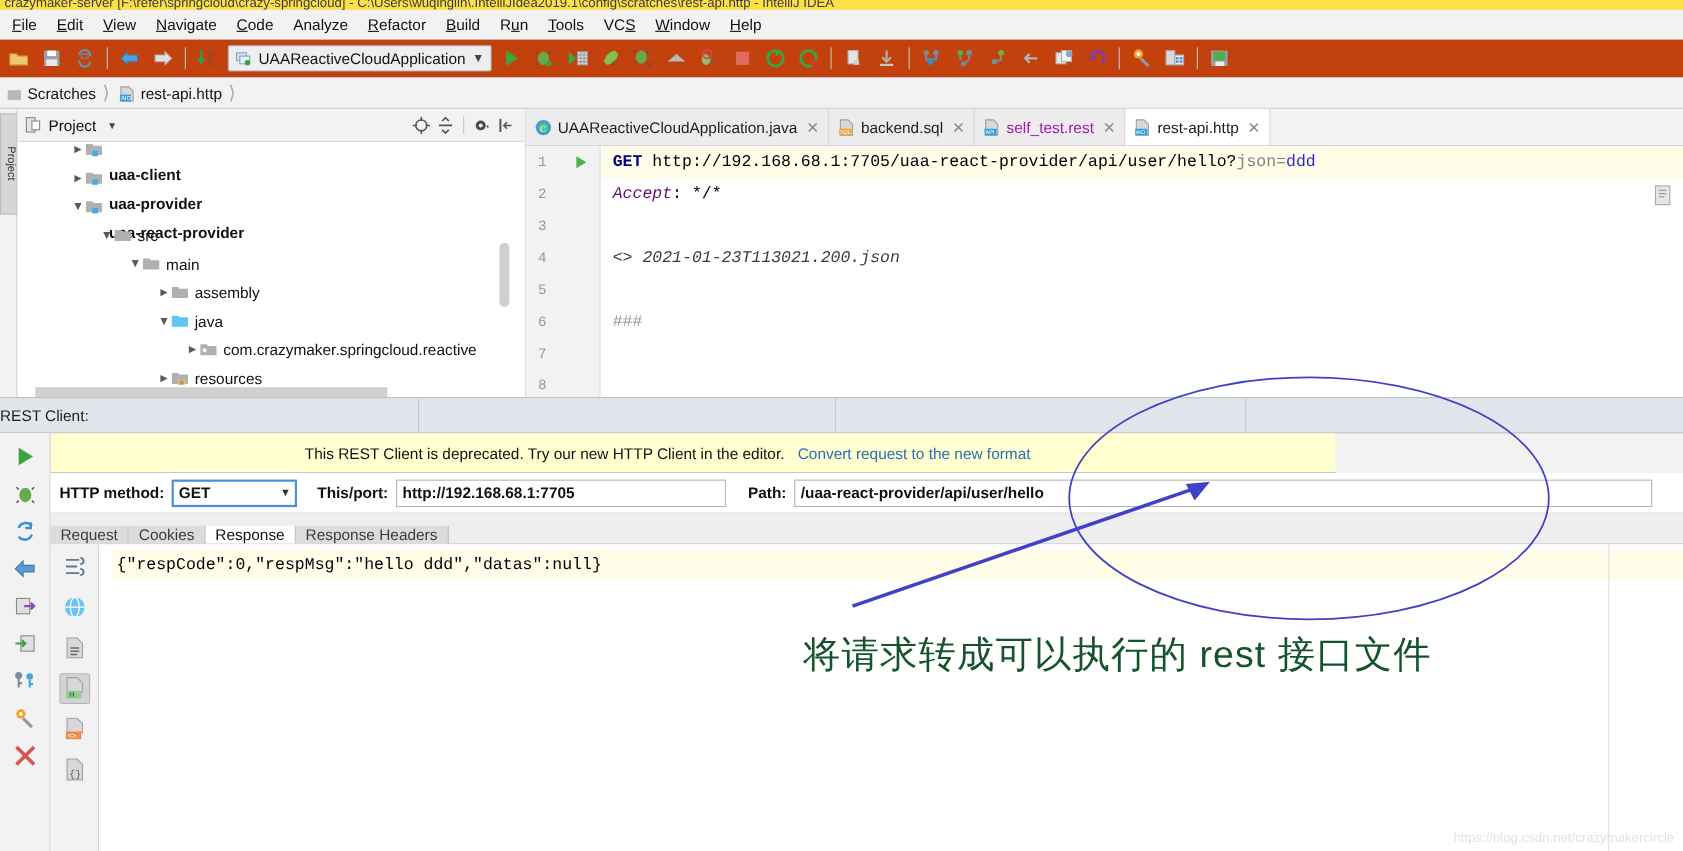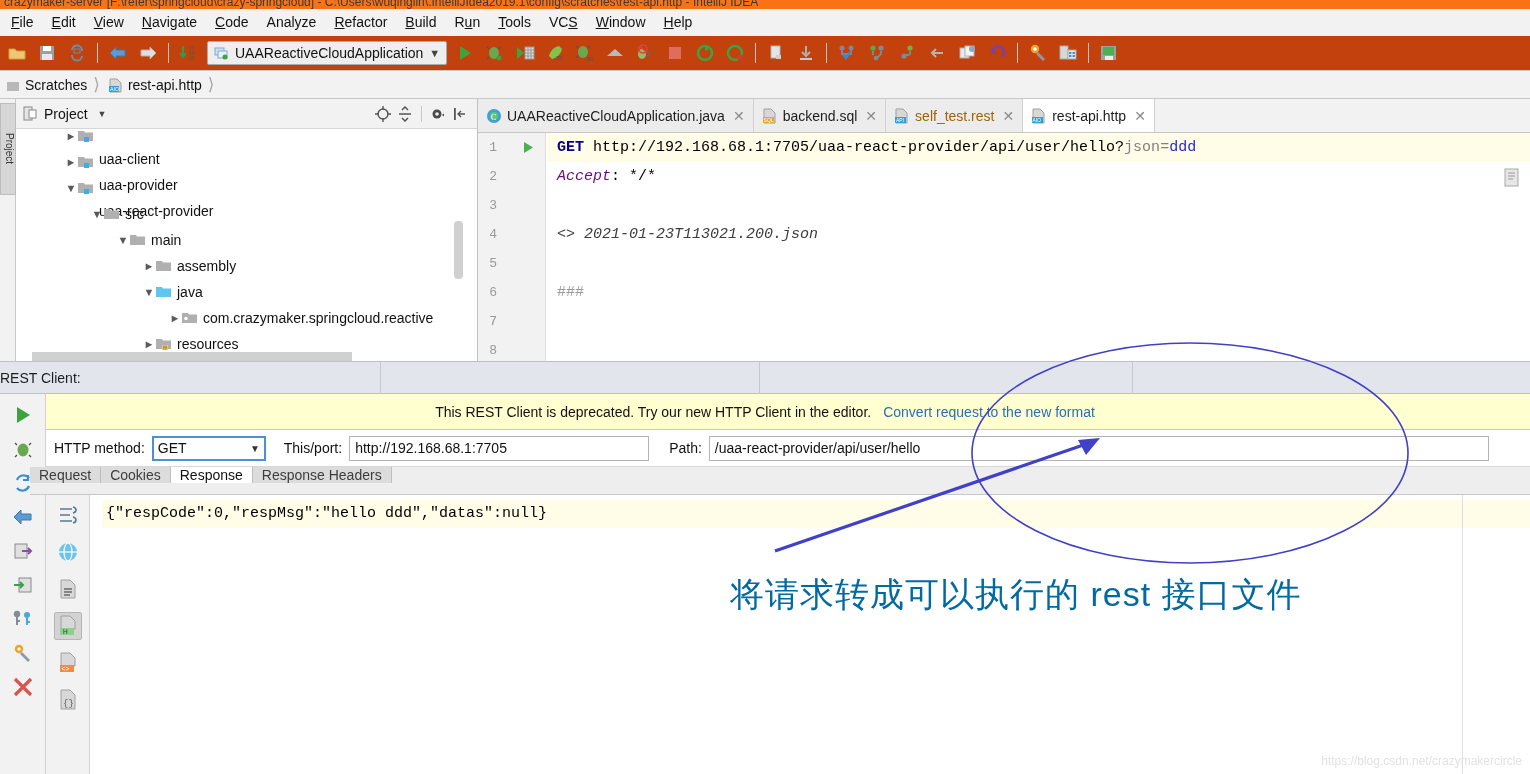--- a/index.html
+++ b/index.html
@@ -10,21 +10,21 @@
     background: #f2f2f2;
     font-family: "Liberation Sans", sans-serif;
     font-size: 13px;
     color: #1d1d1d;
   }
   #app { position: relative; width: 1530px; height: 774px; background: #f2f2f2; }
 
   
   .titlebar {
     position: absolute; top: 0; left: 0; width: 1530px; height: 9px;
-    background: #f97316; overflow: hidden;
+    background: #fde047; overflow: hidden;
   }
   .titlebar .txt {
     position: absolute; top: -5px; left: 4px;
     font-size: 12px; color: #3a3a3a; white-space: nowrap;
   }
 
   
   .menubar {
     position: absolute; top: 9px; left: 0; width: 1530px; height: 26px;
     background: #f2f2f2; display: flex; align-items: center;
@@ -93,39 +93,39 @@
   .projheader .spacer { flex: 1; }
   .hicon { width: 22px; height: 22px; display: flex; align-items: center; justify-content: center; }
 
   .tree { position: absolute; top: 30px; left: 0; right: 0; bottom: 0; overflow: hidden; background: #fff; }
   .trow {
     display: flex; align-items: center; height: 26px; white-space: nowrap;
     font-size: 14px; color: #111;
   }
   .trow .arrow { width: 14px; text-align: center; color: #5a5a5a; font-size: 11px; }
   .trow .ficon { margin-right: 6px; display: inline-flex; }
-  .trow.bold .lbl { font-weight: normal; margin-top: 45px; }
+  .trow.bold .lbl { font-weight: bold; margin-top: 45px; }
 
   
   .editor {
     position: absolute; top: 99px; left: 478px; width: 1052px; height: 262px;
     background: #fff;
   }
   .tabstrip {
     height: 34px; background: #f2f2f2; display: flex; align-items: stretch;
     border-bottom: 1px solid #c8c8c8;
   }
   .etab {
     display: flex; align-items: center; gap: 5px; padding: 0 8px;
     background: #ececec; border-right: 1px solid #d2d2d2;
     font-size: 14px; color: #1d1d1d; white-space: nowrap;
   }
   .etab.active { background: #fff; }
   .etab .close { color: #8a8a8a; font-size: 14px; margin-left: 3px; }
-  .etab.green .name { color: #a16207; }
+  .etab.green .name { color: #a21caf; }
 
   .codearea { position: absolute; top: 34px; left: 0; right: 0; bottom: 0; background: #fff; overflow: hidden; }
   .gutter {
     position: absolute; top: 0; left: 0; width: 68px; height: 100%;
     background: #f2f2f2; border-right: 1px solid #dedede;
   }
   .gline {
     height: 29px; line-height: 29px; text-align: right;
     padding-right: 48px; font-family: "Liberation Mono", monospace;
     font-size: 13px; color: #999;
@@ -158,57 +158,58 @@
     position: absolute; top: 0; left: 0; width: 1530px; height: 33px;
     background: #e2e5ec; border-top: 1px solid #c0c0c0; border-bottom: 1px solid #c0c0c0;
     display: flex; align-items: center;
   }
   .resthead .title {
     font-size: 14px; color: #1d1d1d; width: 380px;
   }
   .rhseg { width: 1px; height: 33px; background: #c5c8cf; }
 
   .deprecbar {
-    position: absolute; top: 33px; left: 0; width: 1530px; height: 36px;
+    position: absolute; top: 33px; left: 0; width: 1214px; height: 36px;
     background: #ffffd0; border-bottom: 1px solid #c8c8c8;
     display: flex; align-items: center; justify-content: center; gap: 12px;
   }
   .deprecbar .msg { font-size: 14px; color: #111; }
   .deprecbar .link { font-size: 14px; color: #2a6fb5; }
 
   .runcol {
     position: absolute; top: 33px; left: 0; width: 46px; bottom: 0;
     background: #f2f2f2; border-right: 1px solid #d0d0d0;
     display: flex; flex-direction: column; align-items: center; padding-top: 8px; gap: 8px;
   }
   .runcol .ri { width: 26px; height: 26px; display: flex; align-items: center; justify-content: center; }
 
   .formrow {
     position: absolute; top: 69px; left: 46px; right: 0; height: 37px;
     background: #fff; display: flex; align-items: center; padding-left: 8px;
     border-bottom: 1px solid #d8d8d8;
+    font-weight: bold;
   }
   .flabel { font-size: 14px; color: #111; margin-right: 7px; white-space: nowrap; }
   .selectbox {
     width: 114px; height: 25px; border: 2px solid #4a90d9; background: #fff;
     display: flex; align-items: center; padding: 0 4px; margin-right: 18px;
   }
   .selectbox .val { font-size: 14px; color: #111; flex: 1; }
   .selectbox .caret { color: #333; font-size: 10px; }
   .textbox {
     height: 25px; border: 1px solid #b4b4b4; background: #fff;
     display: flex; align-items: center; padding: 0 5px;
     font-size: 14px; color: #111;
   }
   .tb-host { width: 300px; margin-right: 20px; }
   .tb-path { width: 780px; }
 
   .subtabs {
-    position: absolute; top: 106px; left: 30px; right: 0; height: 28px;
-    background: #eeeeee; display: flex; align-items: flex-start;
+    position: absolute; top: 106px; left: 46px; right: 0; height: 28px;
+    background: #eeeeee; display: flex; align-items: flex-end;
     border-bottom: 1px solid #c8c8c8;
   }
   .stab {
     display: flex; align-items: center; padding: 0 9px;
     font-size: 14px; color: #3c3c3c; background: #dcdcdc;
     border-right: 1px solid #bfbfbf; white-space: nowrap;
   }
   .stab.active { background: #fff; color: #111; }
 
   .respzone {
@@ -227,21 +228,21 @@
     background: #fffce8; line-height: 28px; padding-left: 4px;
     font-family: "Liberation Mono", monospace; font-size: 15px; color: #000;
     white-space: pre;
   }
   .resp-vline { position: absolute; top: 0; bottom: 0; width: 1px; background: #dfdfdf; }
 
   
   .annot { position: absolute; top: 0; left: 0; width: 1530px; height: 774px; pointer-events: none; }
   .annottext {
     position: absolute; left: 730px; top: 572px;
-    font-size: 34px; color: #0369a1; white-space: nowrap;
+    font-size: 34px; color: #14532d; white-space: nowrap;
     letter-spacing: 1px;
   }
   .watermark {
     position: absolute; right: 8px; bottom: 6px;
     font-size: 12px; color: #e2e2e2; white-space: nowrap;
   }
 </style>
 </head>
 <body>
 

